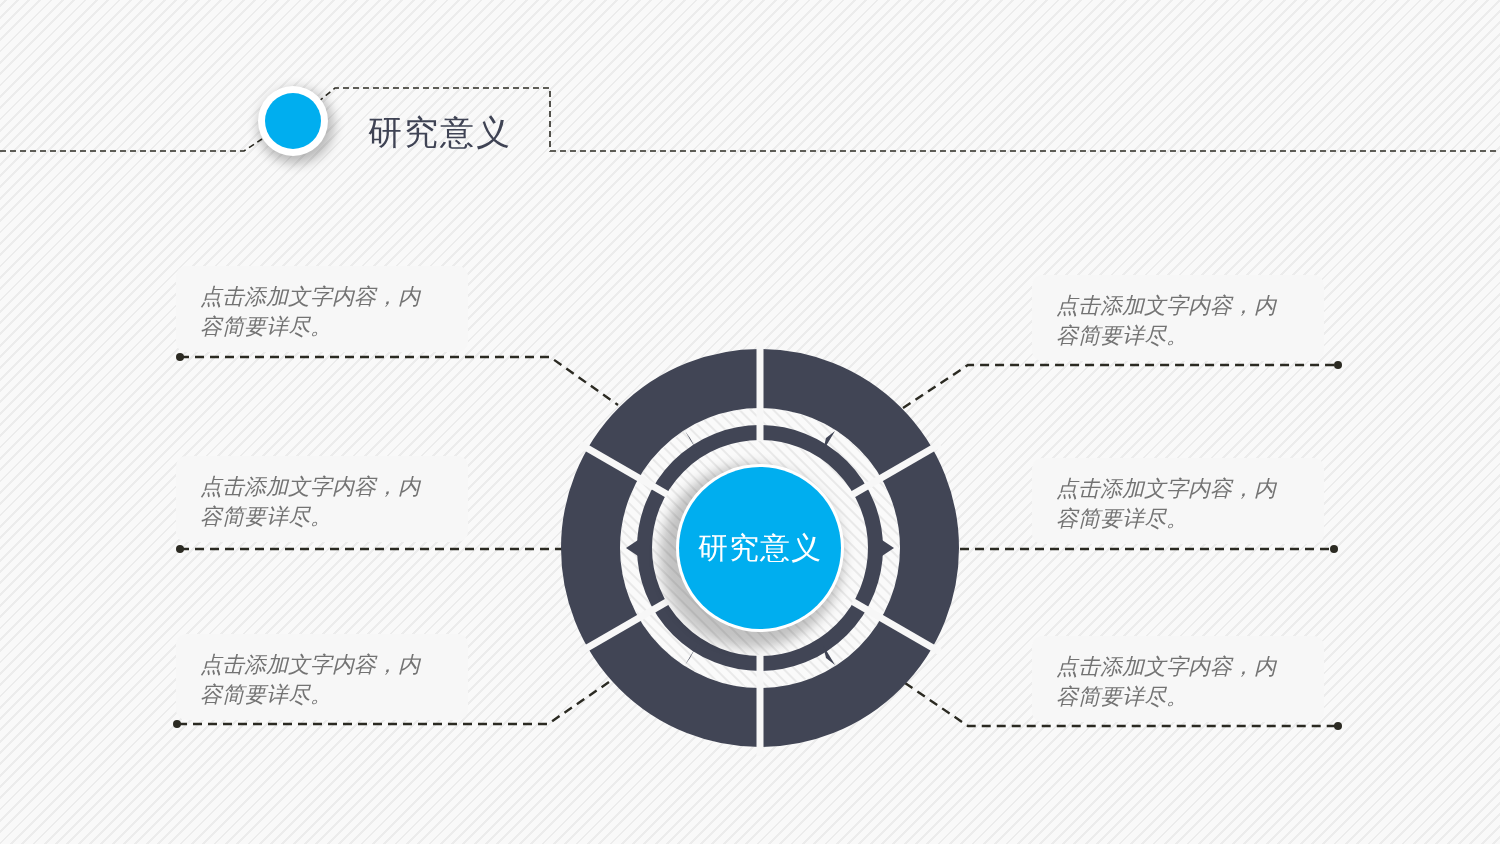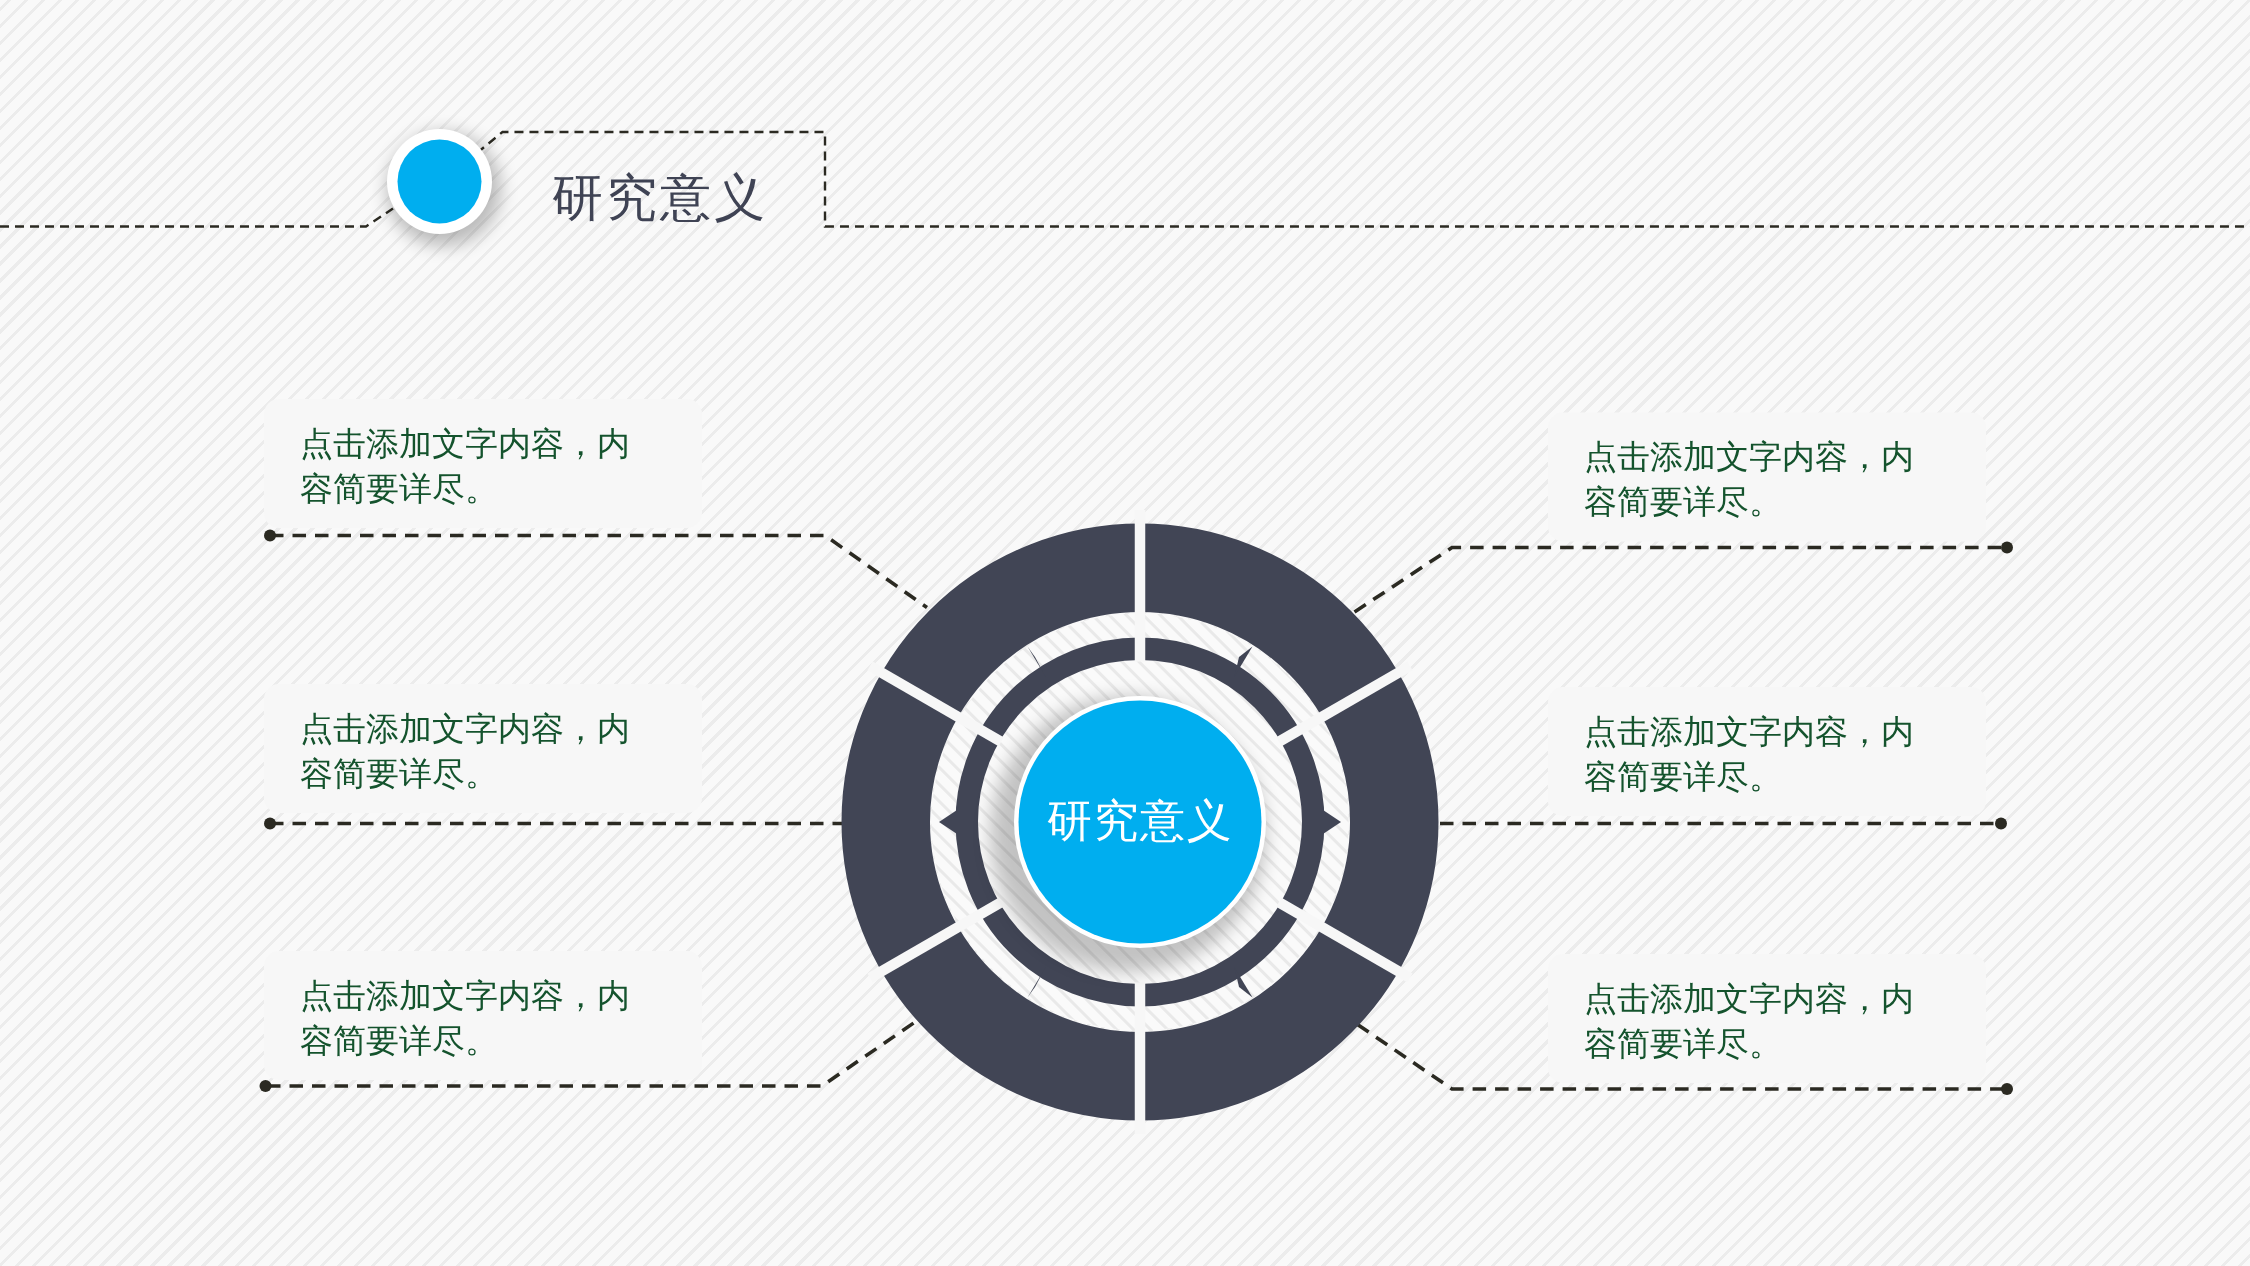--- a/index.html
+++ b/index.html
@@ -10,21 +10,21 @@
     font-family: "DejaVu Sans", "Liberation Sans", sans-serif;
   }
   .layer { position:absolute; left:0; top:0; width:1500px; height:844px; }
   .title-text {
     position:absolute; left:368px; top:110px; font-size:34px; color:#3f4354;
     letter-spacing:2px; line-height:44px;
   }
   .text-box {
     position:absolute; width:292px; height:86px; background:#f7f7f7;
     border-radius:10px; box-sizing:border-box; padding:16px 0 0 24px;
-    font-size:22px; line-height:30px; color:#14532d;
+    font-size:22px; line-height:30px; color:#737373;font-style:italic;
   }
   .text-box span { display:block; white-space:nowrap; }
   .center-label {
     position:absolute; left:678px; top:526px; width:164px; text-align:center;
     font-size:30px; line-height:44px; color:#ffffff; letter-spacing:1px;
   }
 </style>
 </head>
 <body>
 

